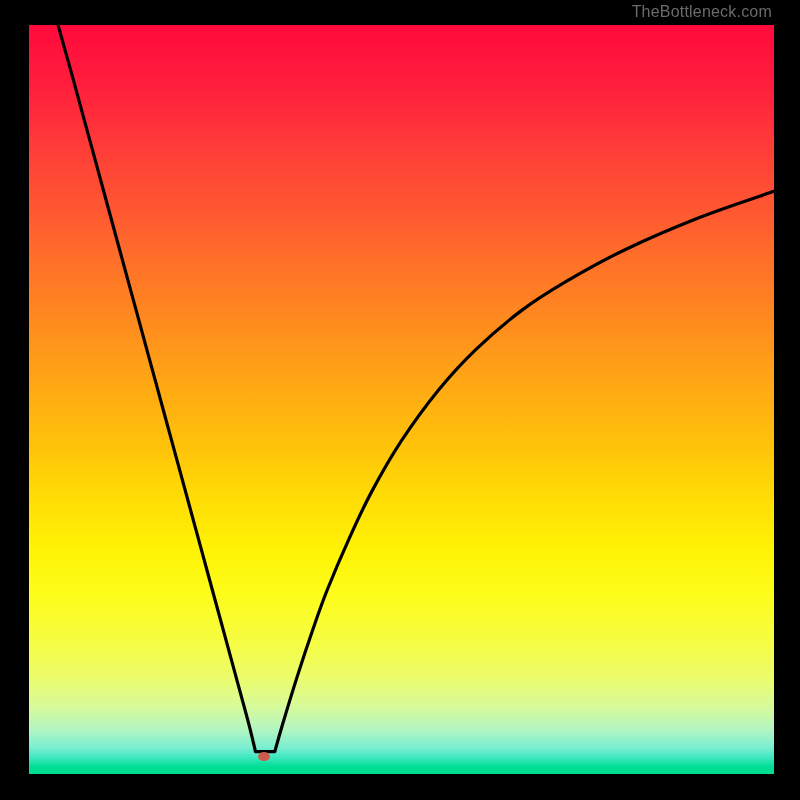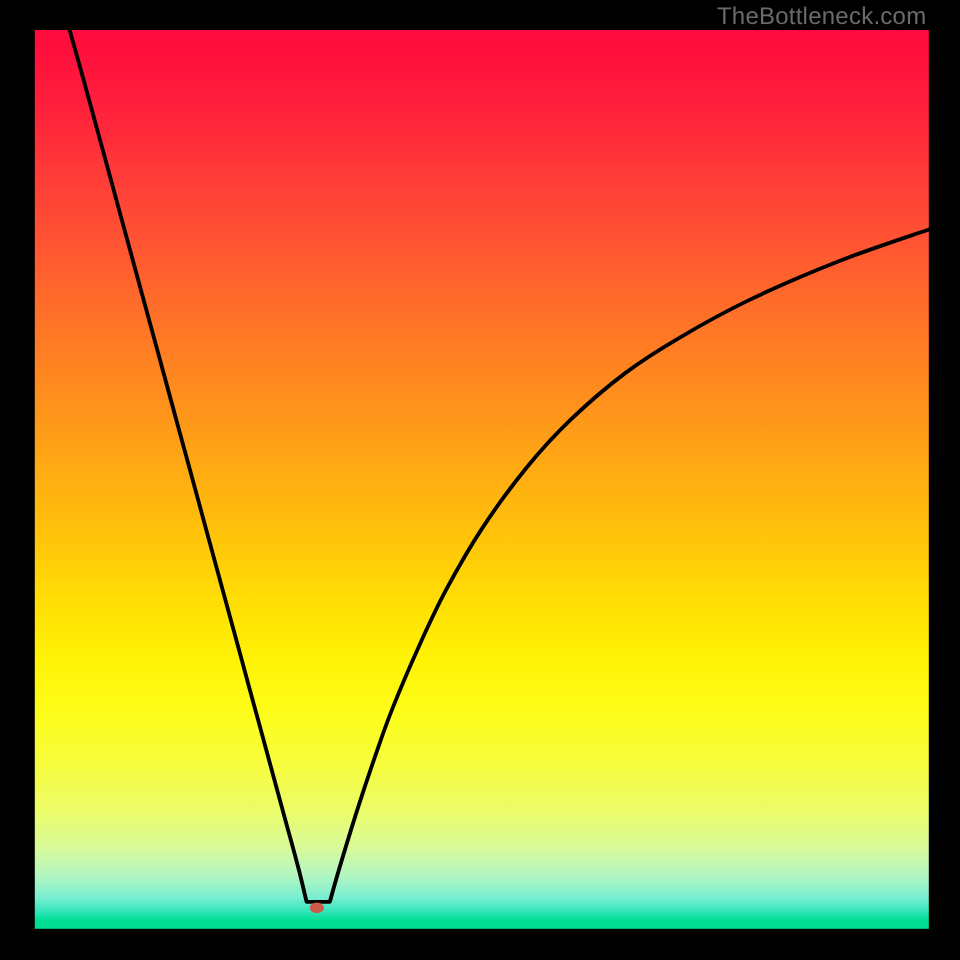--- a/index.html
+++ b/index.html
@@ -46,21 +46,21 @@
       #00df96 99%,
       #00dd8e 100%
     );
   }
   .watermark {
     position: absolute;
     top: 3px;
     right: 28px;
     color: #6b6b6b;
     font-family: Arial, Helvetica, sans-serif;
-    font-size: 20px;
+    font-size: 16px;
     letter-spacing: 0.2px;
   }
   svg.curve {
     position: absolute;
     left: 29px;
     top: 25px;
     width: 745px;
     height: 749px;
     overflow: visible;
   }

